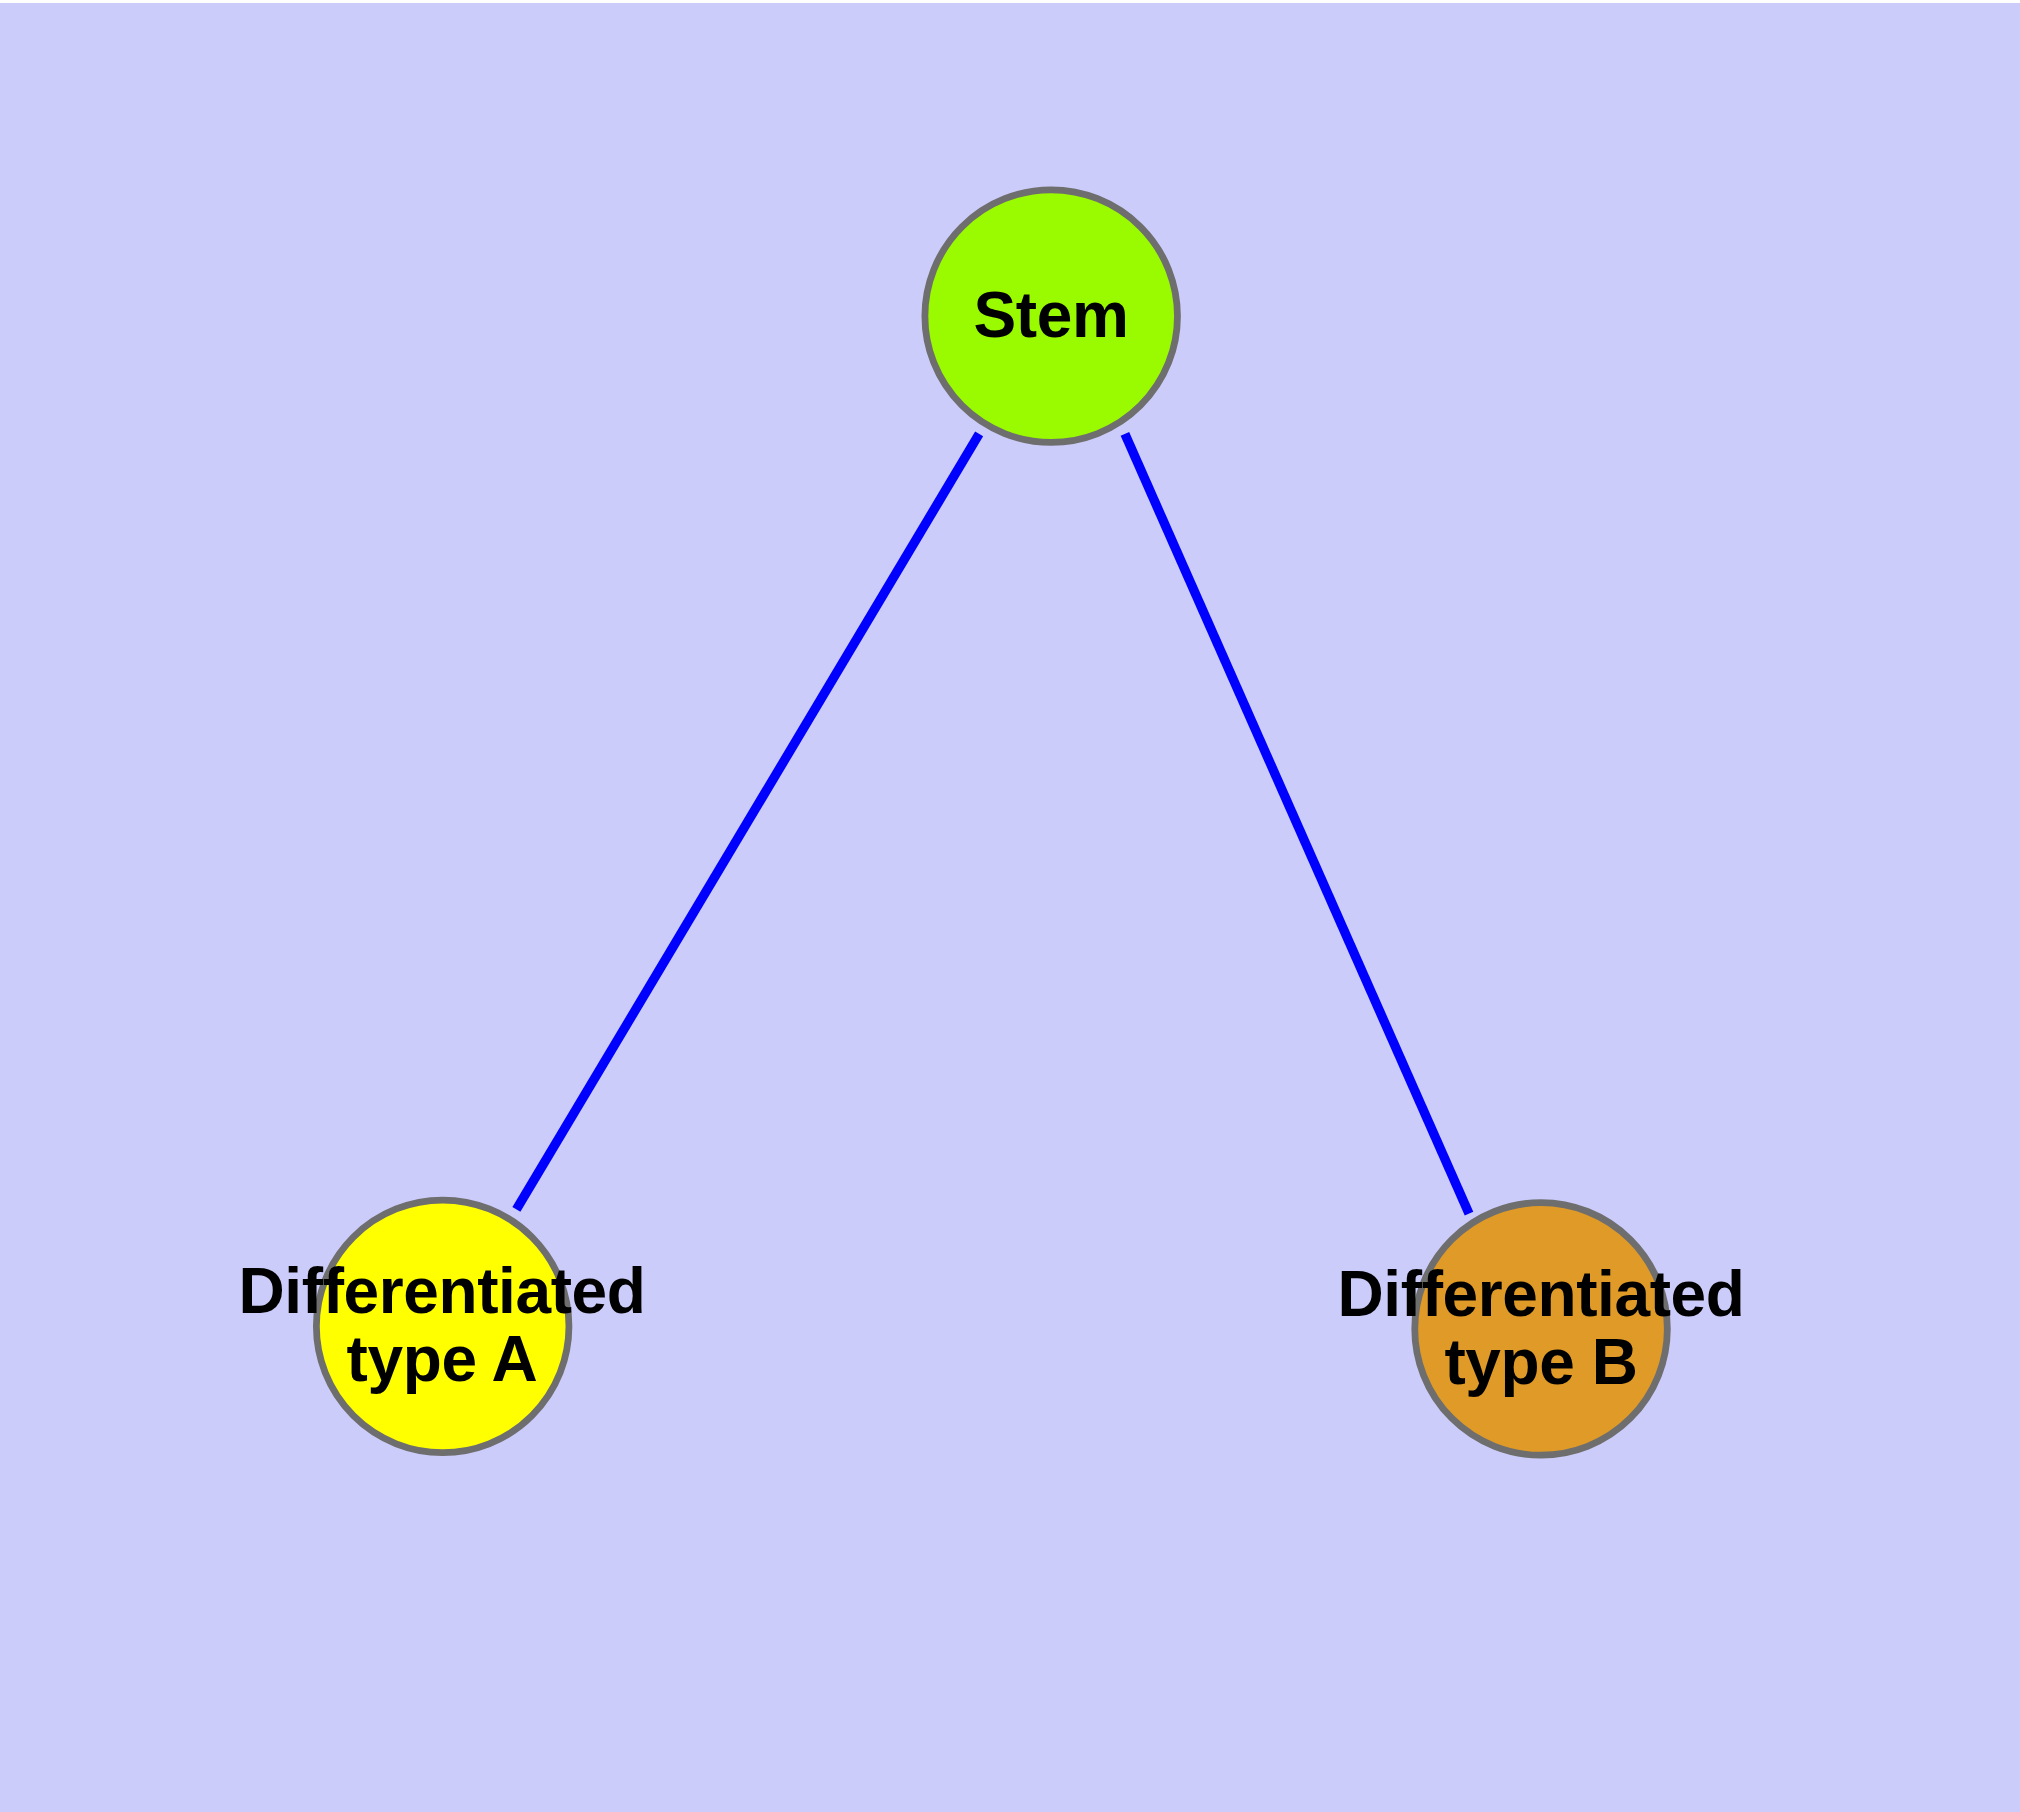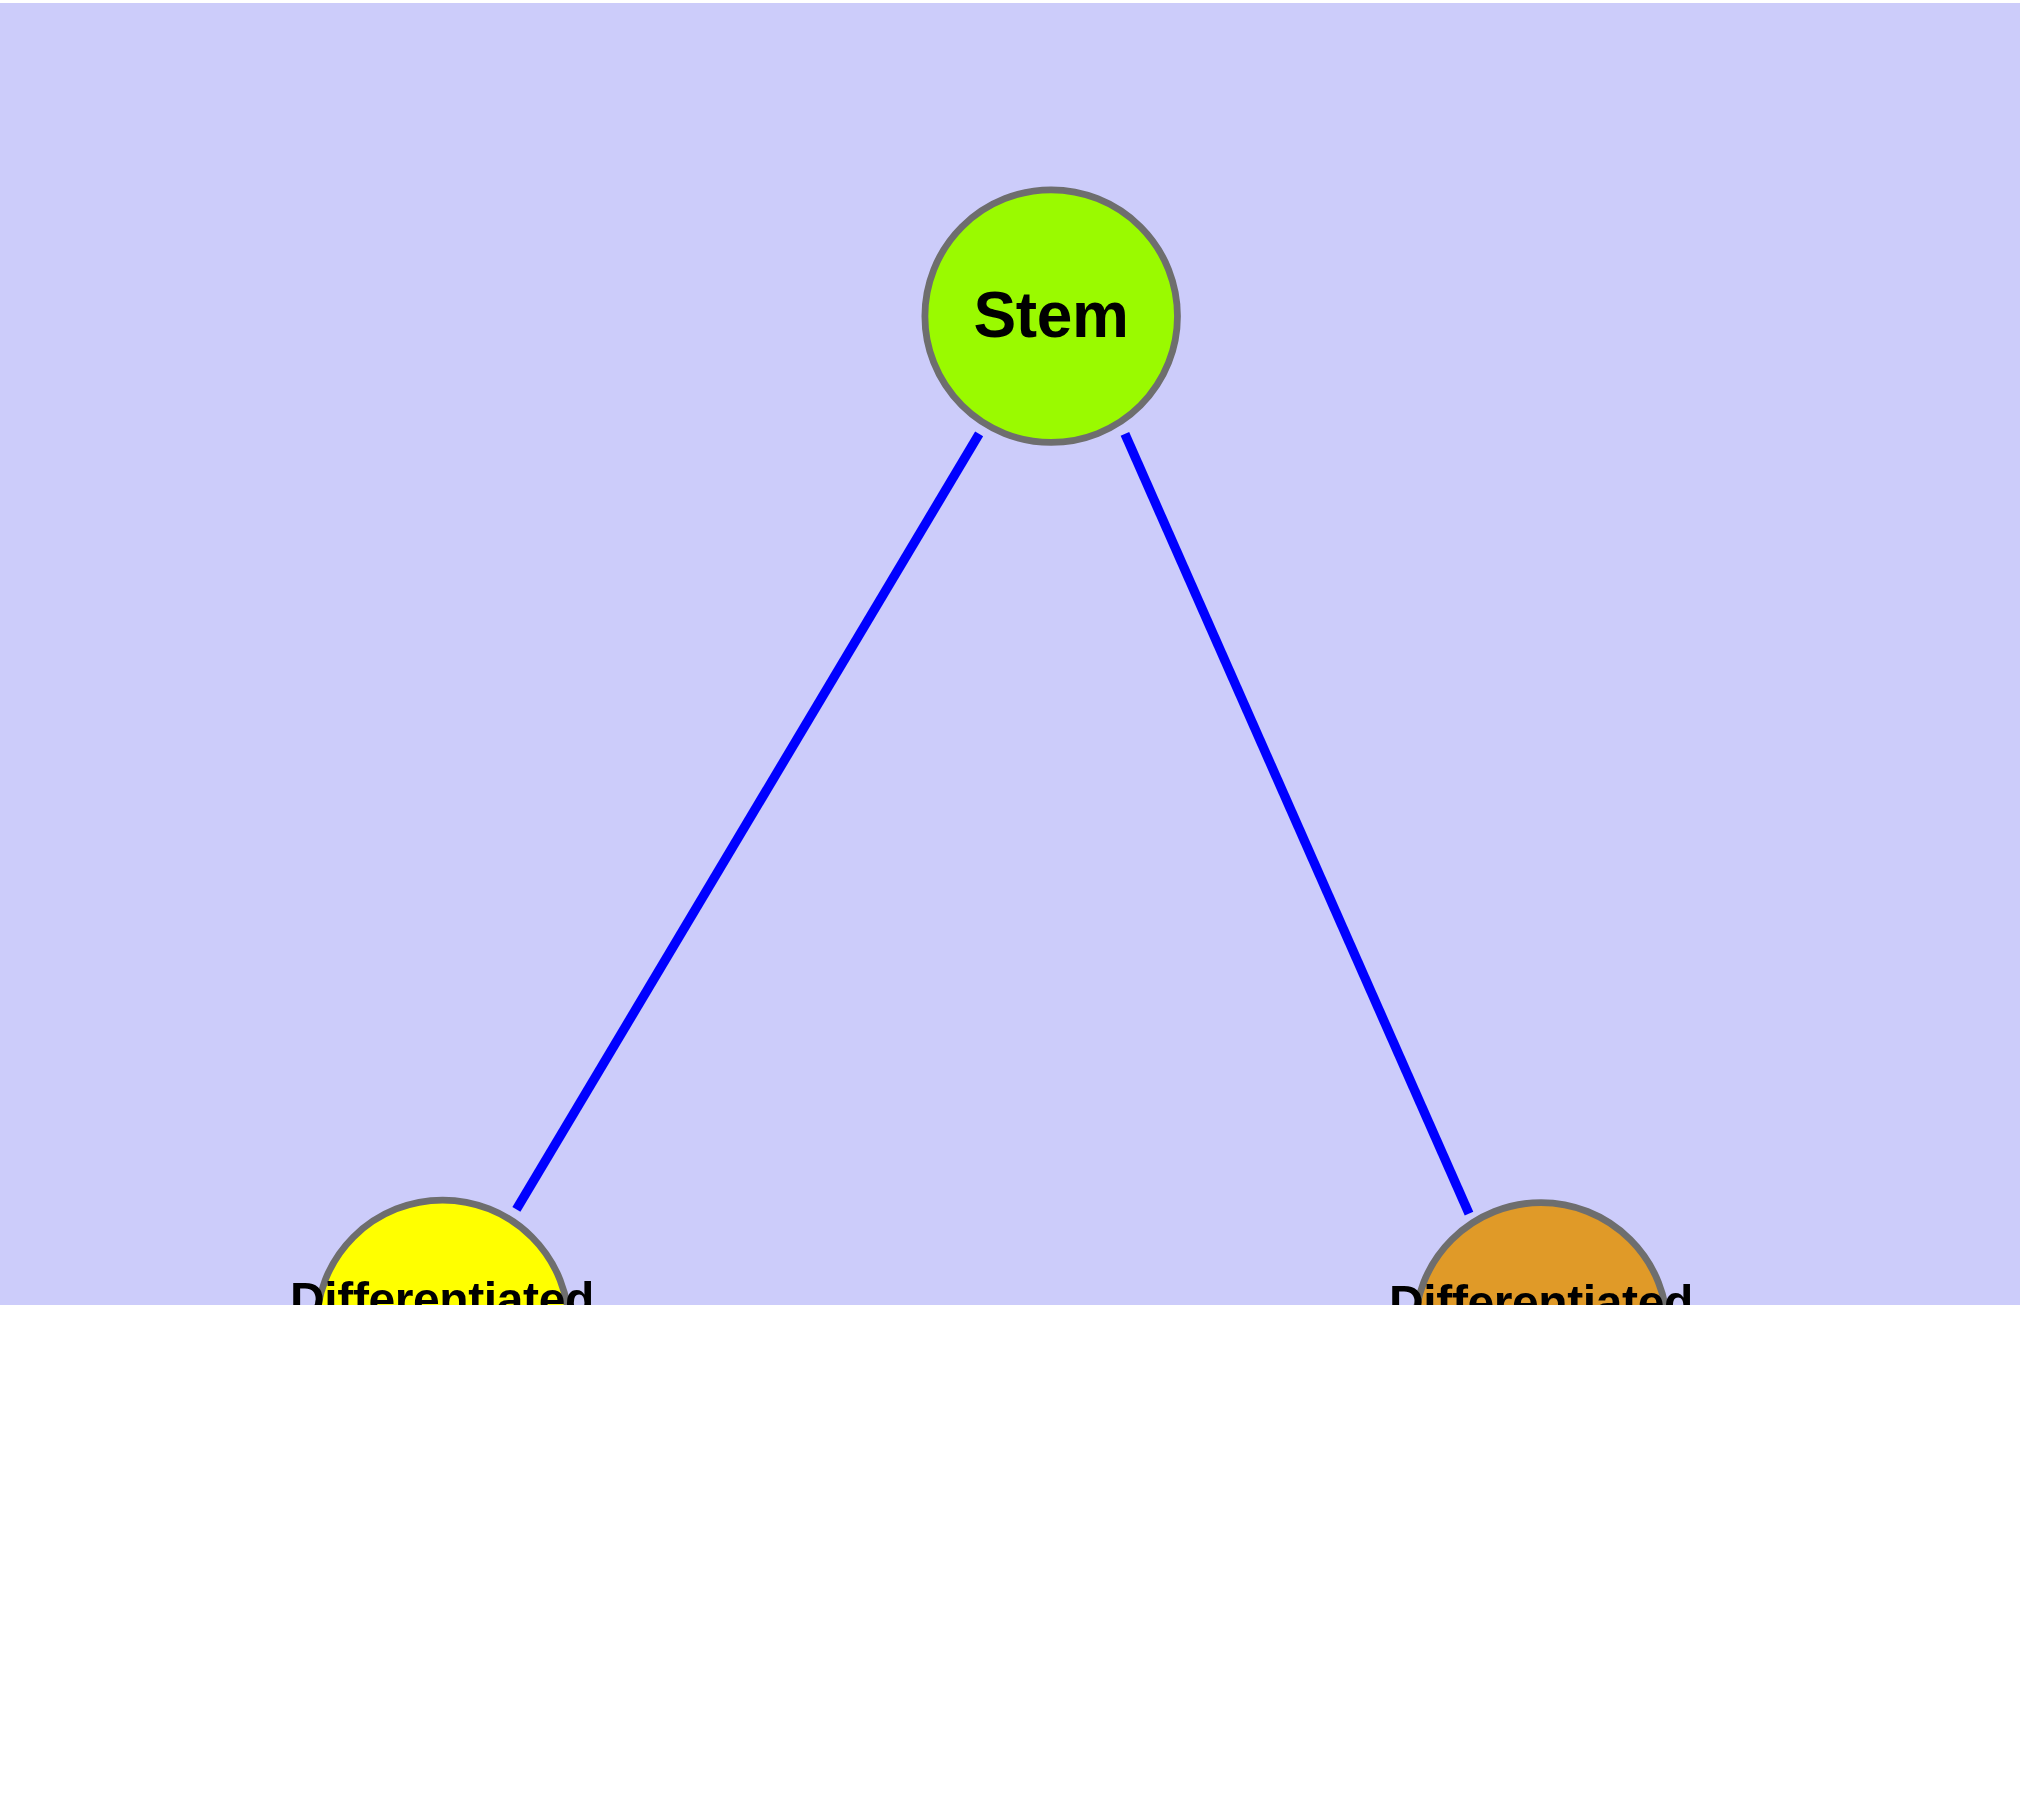--- a/index.html
+++ b/index.html
@@ -4,21 +4,21 @@
 <title>Cell Differentiation Graph</title>
 <style>
   html, body {
     margin: 0;
     padding: 0;
     background: #ffffff;
   }
   #stage {
     position: relative;
     width: 2021px;
-    height: 1305px;
+    height: 1812px;
     background: #ffffff;
     overflow: hidden;
     font-family: "Liberation Sans", "DejaVu Sans", sans-serif;
   }
   #canvas-bg {
     position: absolute;
     left: 0px;
     top: 3.4px;
     width: 2021px;
     height: 1809px;
@@ -39,21 +39,21 @@
     line-height: 1.06;
     white-space: pre;
     letter-spacing: -0.4px;
     pointer-events: none;
     transform: translate(-50%, -50%);
   }
   .node-label.single {
     font-size: 64px;
   }
   .node-label.double {
-    font-size: 48px;
+    font-size: 64px;
   }
 </style>
 </head>
 <body>
 
 <div id="stage">
 
   <div id="canvas-bg"></div>
 
   <svg id="graph-svg" viewBox="0 0 2384 2138" xmlns="http://www.w3.org/2000/svg">

